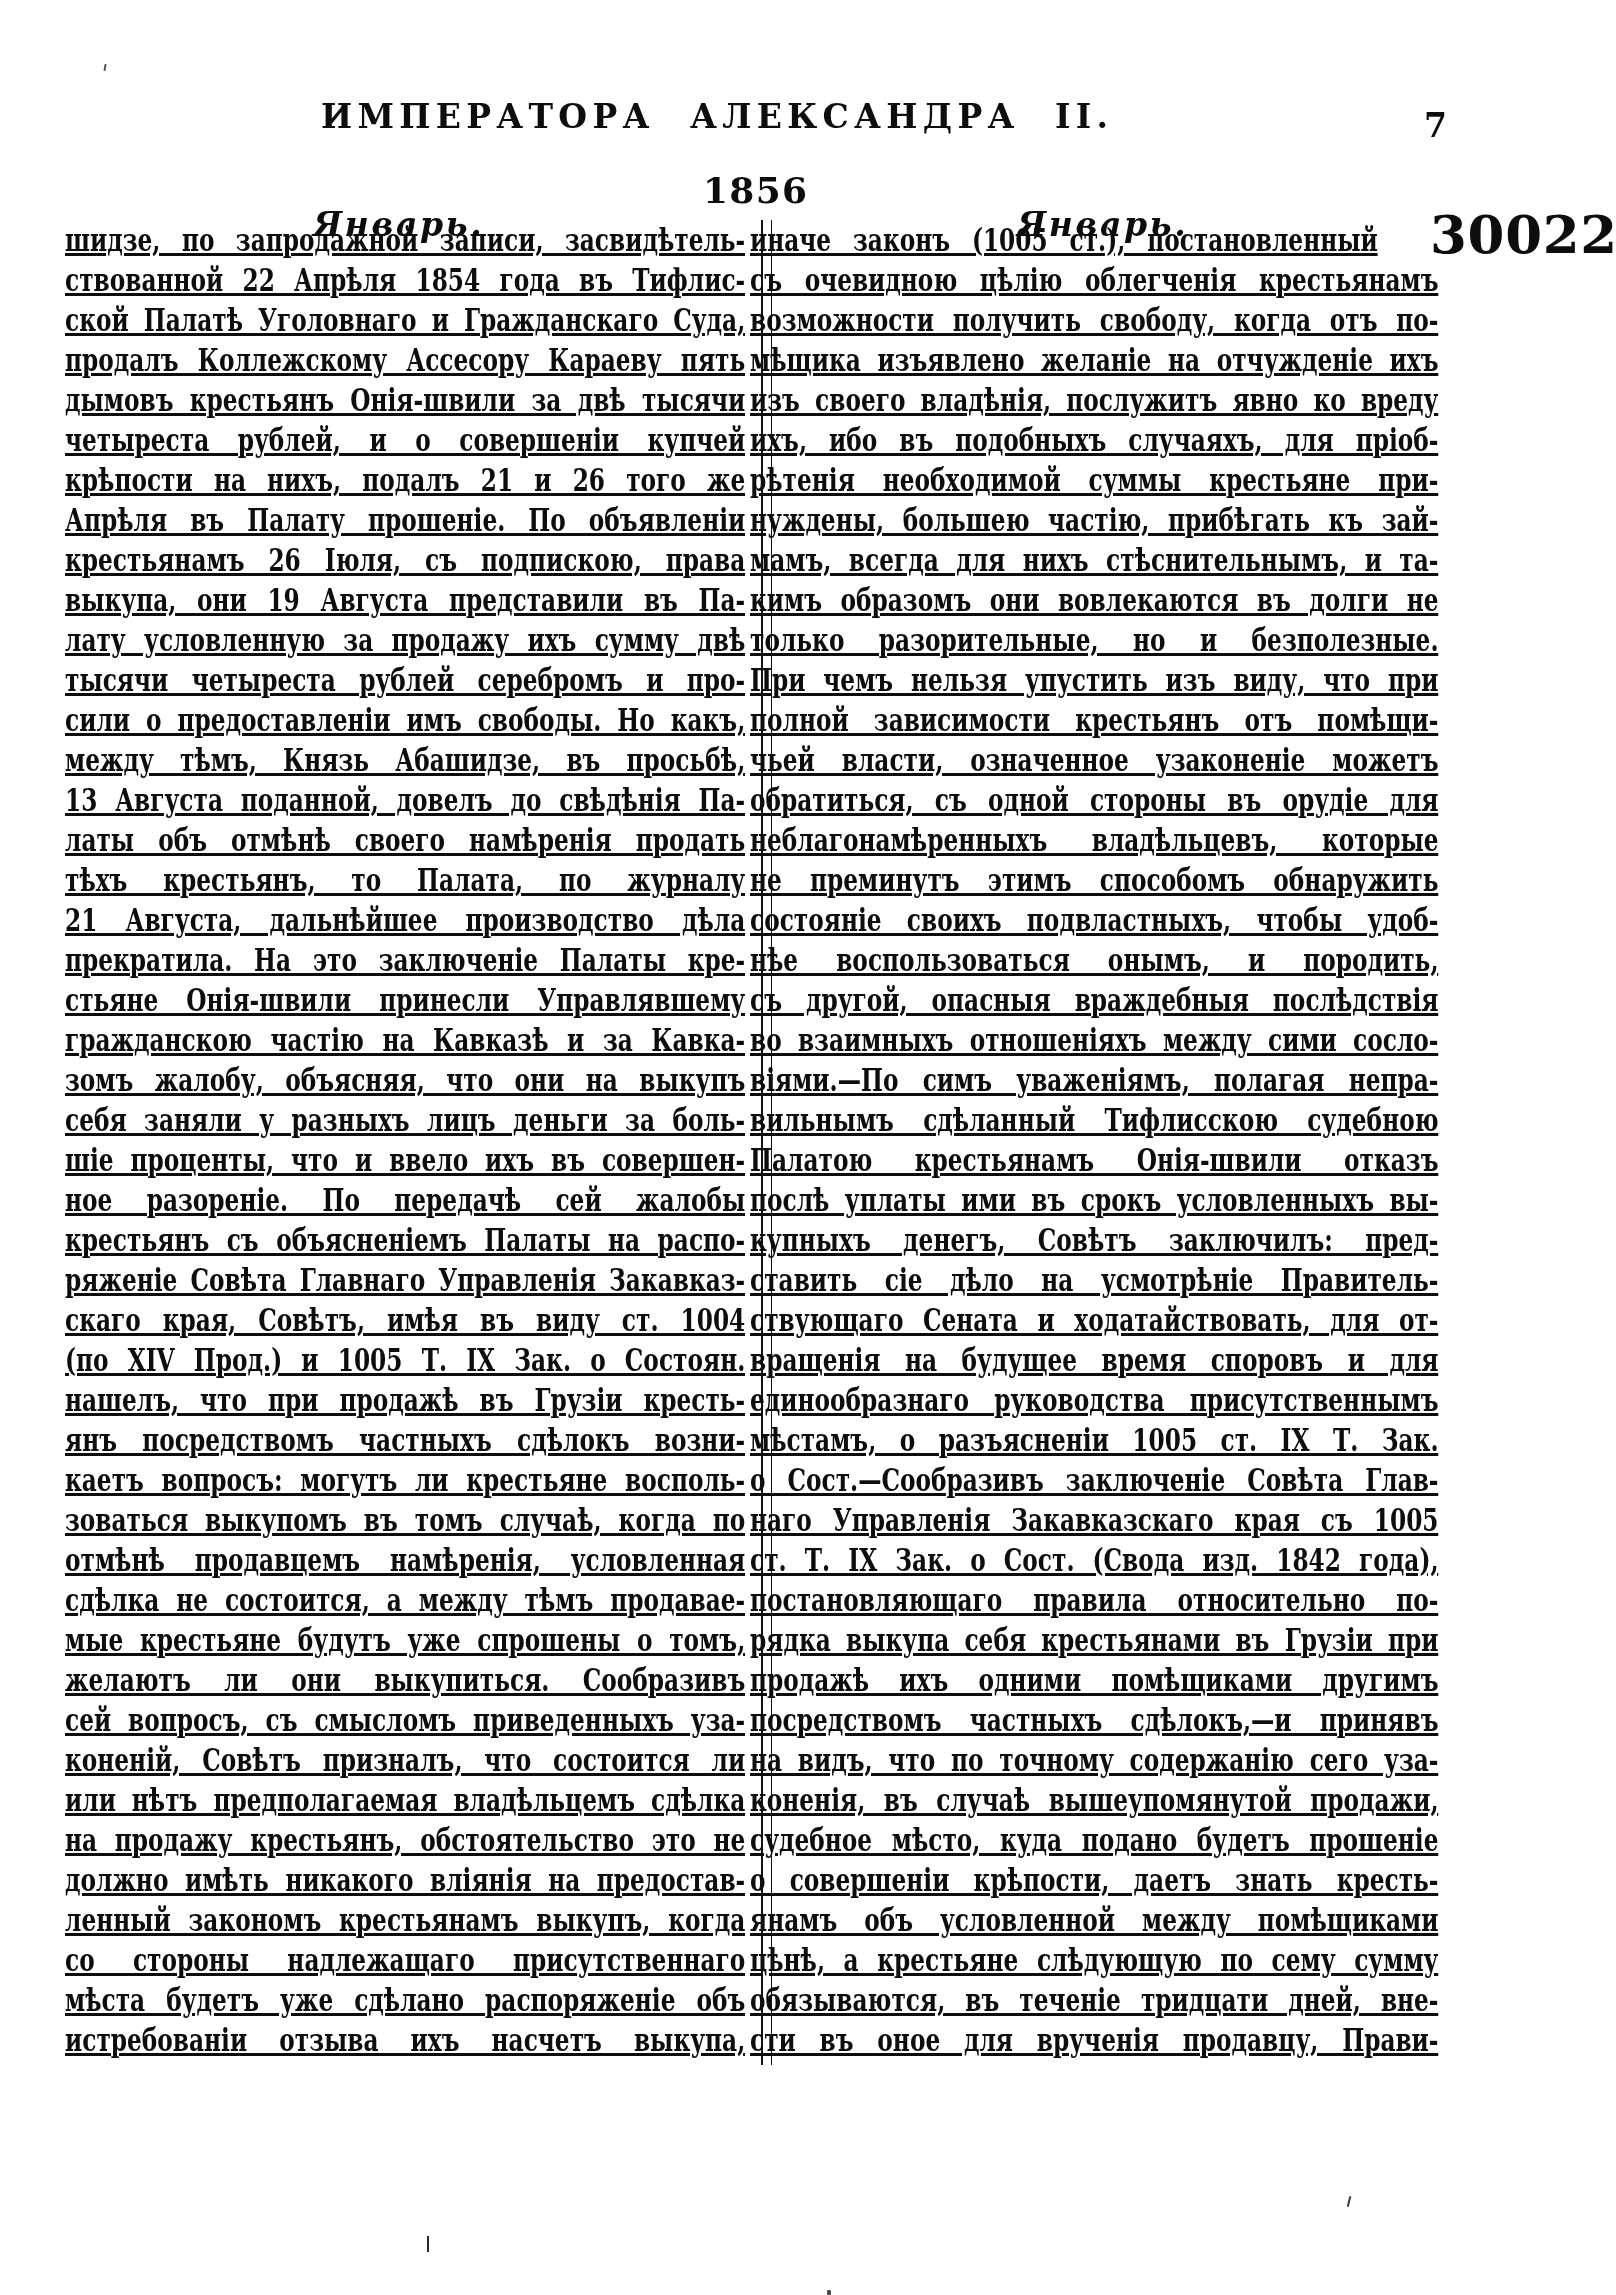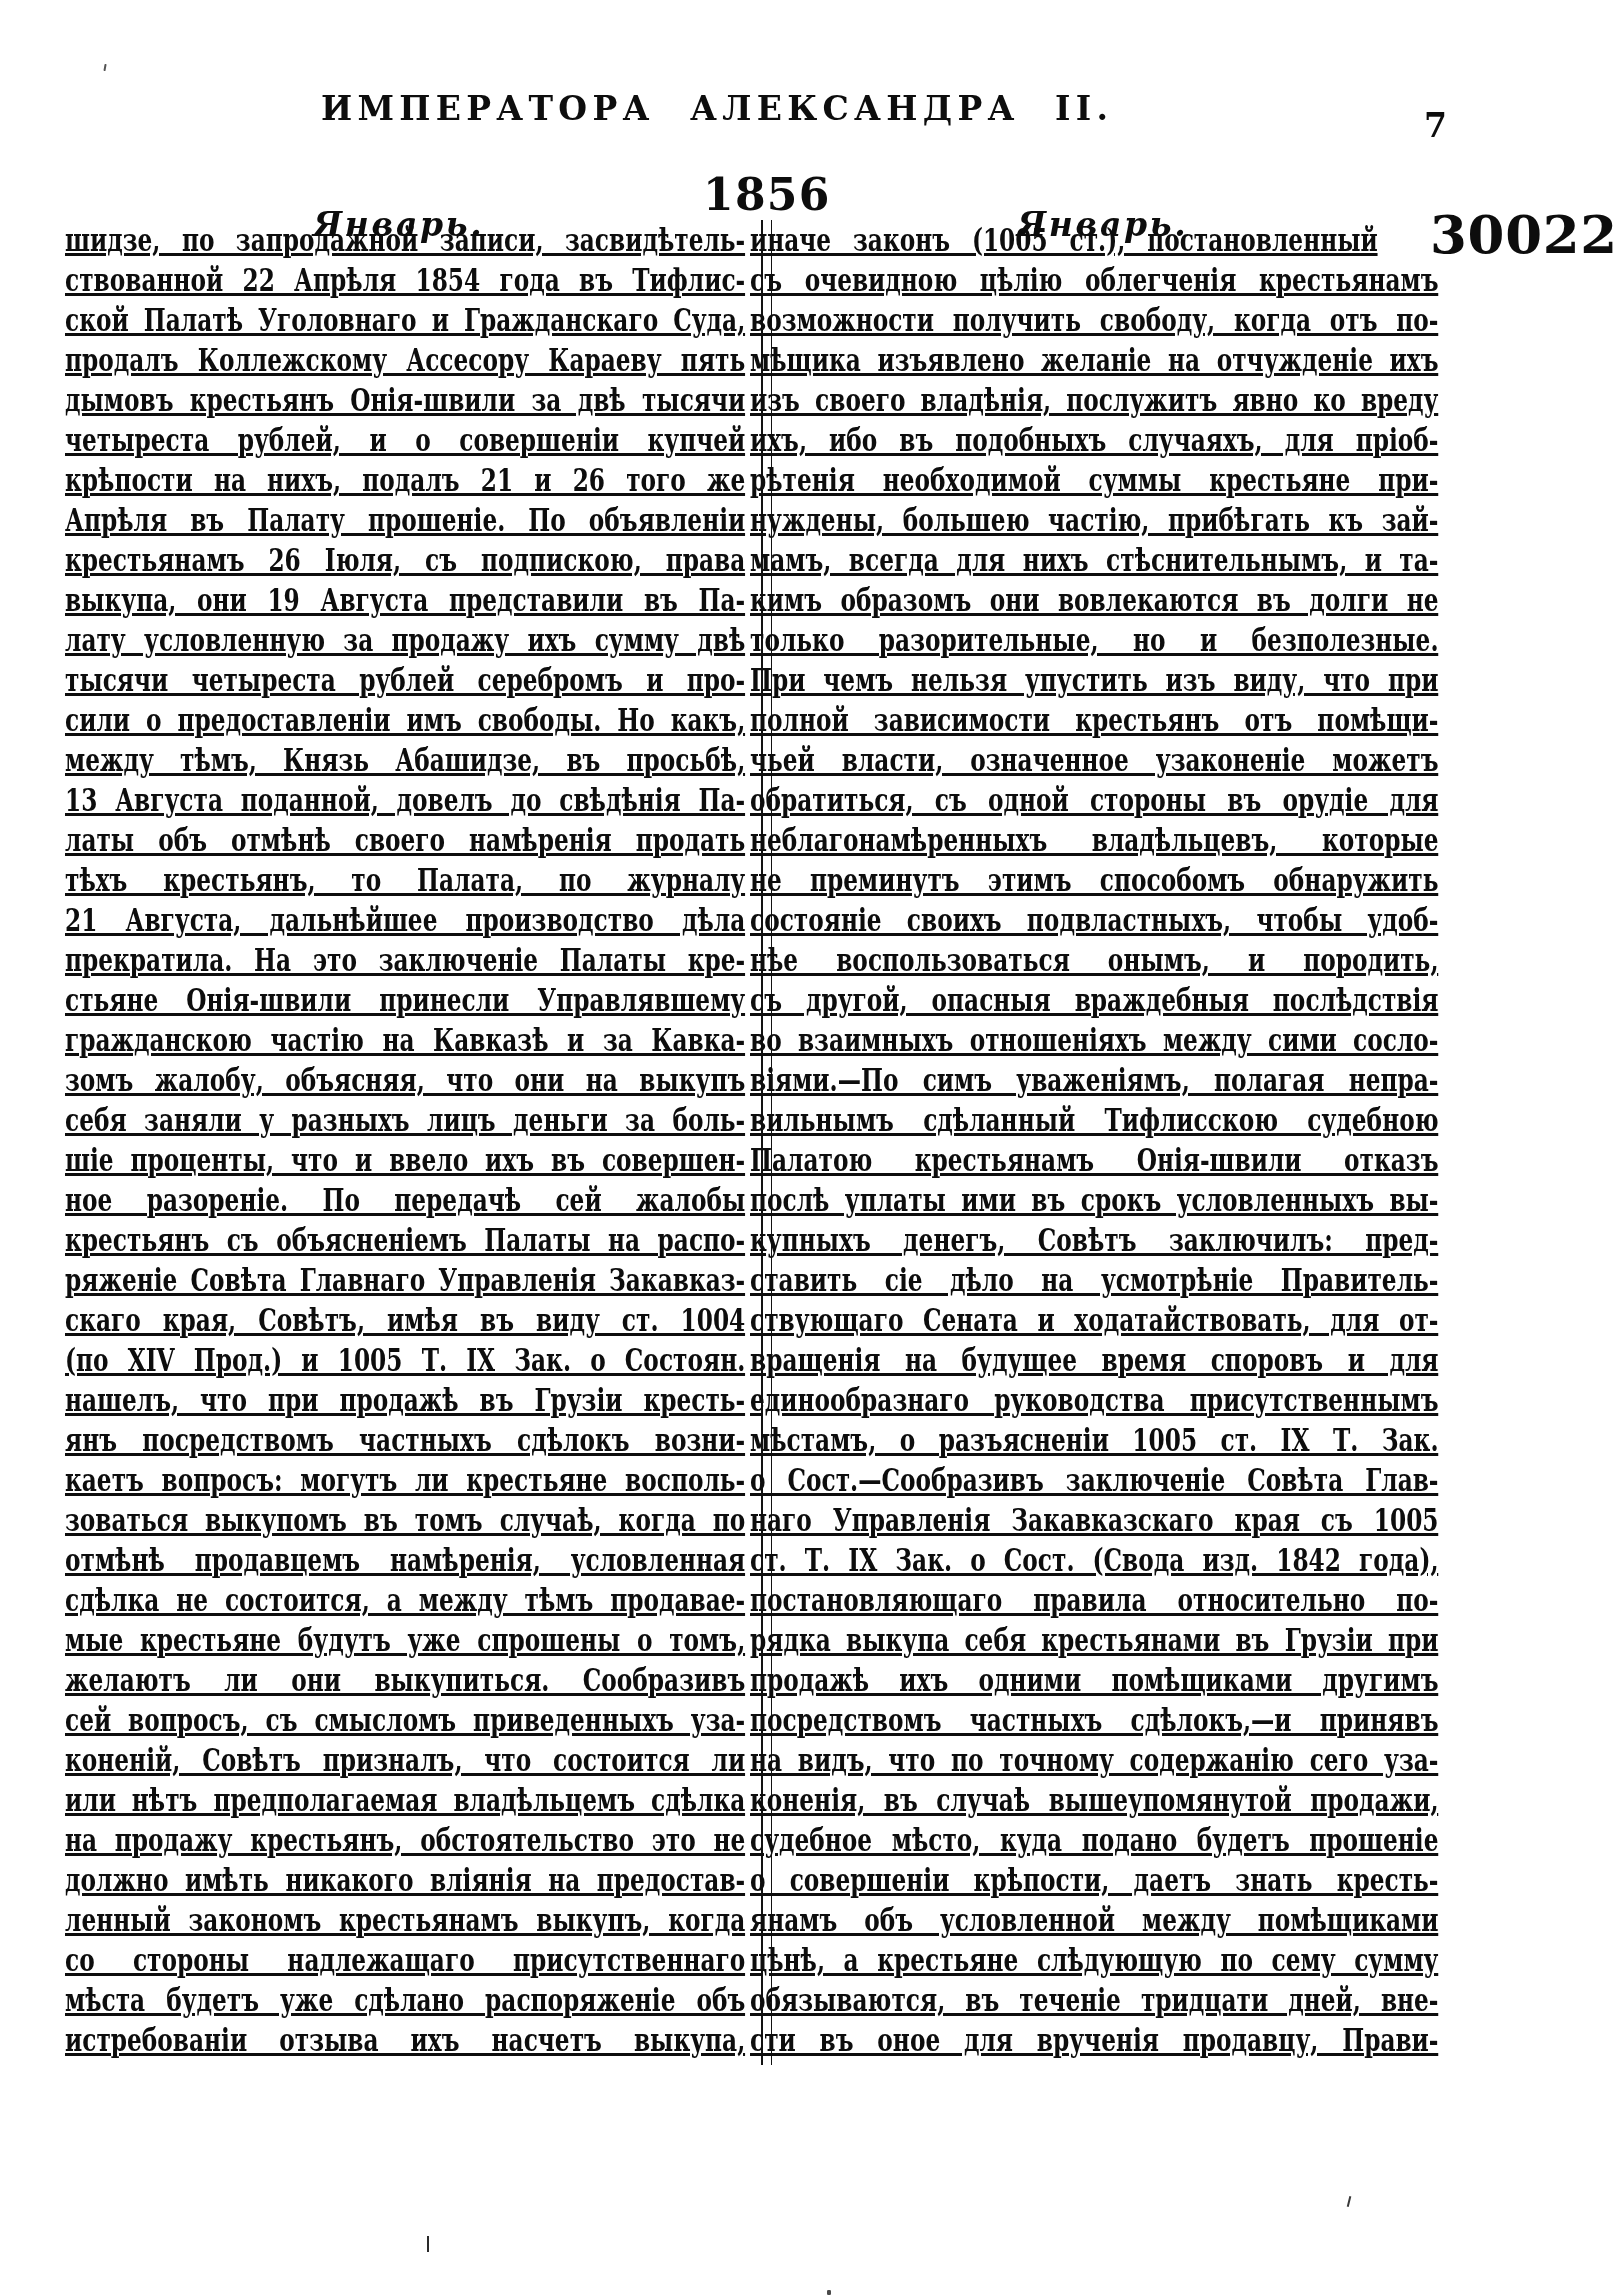--- a/index.html
+++ b/index.html
@@ -12,21 +12,21 @@
     width: 1617px;
     height: 2295px;
     background: #ffffff;
     color: #0d0d0d;
     font-family: "DejaVu Serif", serif;
     overflow: hidden;
   }
   .hdr-title {
     position: absolute;
     left: 321px;
-    top: 89px;
+    top: 97px;
     font-size: 33px;
     font-weight: bold;
     letter-spacing: 5.3px;
     word-spacing: 18.6px;
     white-space: nowrap;
   }
   .hdr-pagenum {
     position: absolute;
     left: 1424px;
     top: 106px;
@@ -42,21 +42,21 @@
     top: 168px;
     white-space: nowrap;
     margin-top: 37px;
   }
   .hdr-month.left  { left: 313px; }
   .hdr-month.right { left: 1017px; }
   .hdr-year {
     position: absolute;
     left: 703px;
     top: 169px;
-    font-size: 44px;
+    font-size: 36px;
     font-weight: bold;
     letter-spacing: 1.3px;
   }
   .law-number {
     position: absolute;
     left: 1430px;
     top: 209px;
     font-size: 53px;
     font-weight: bold;
     letter-spacing: 0.7px;

